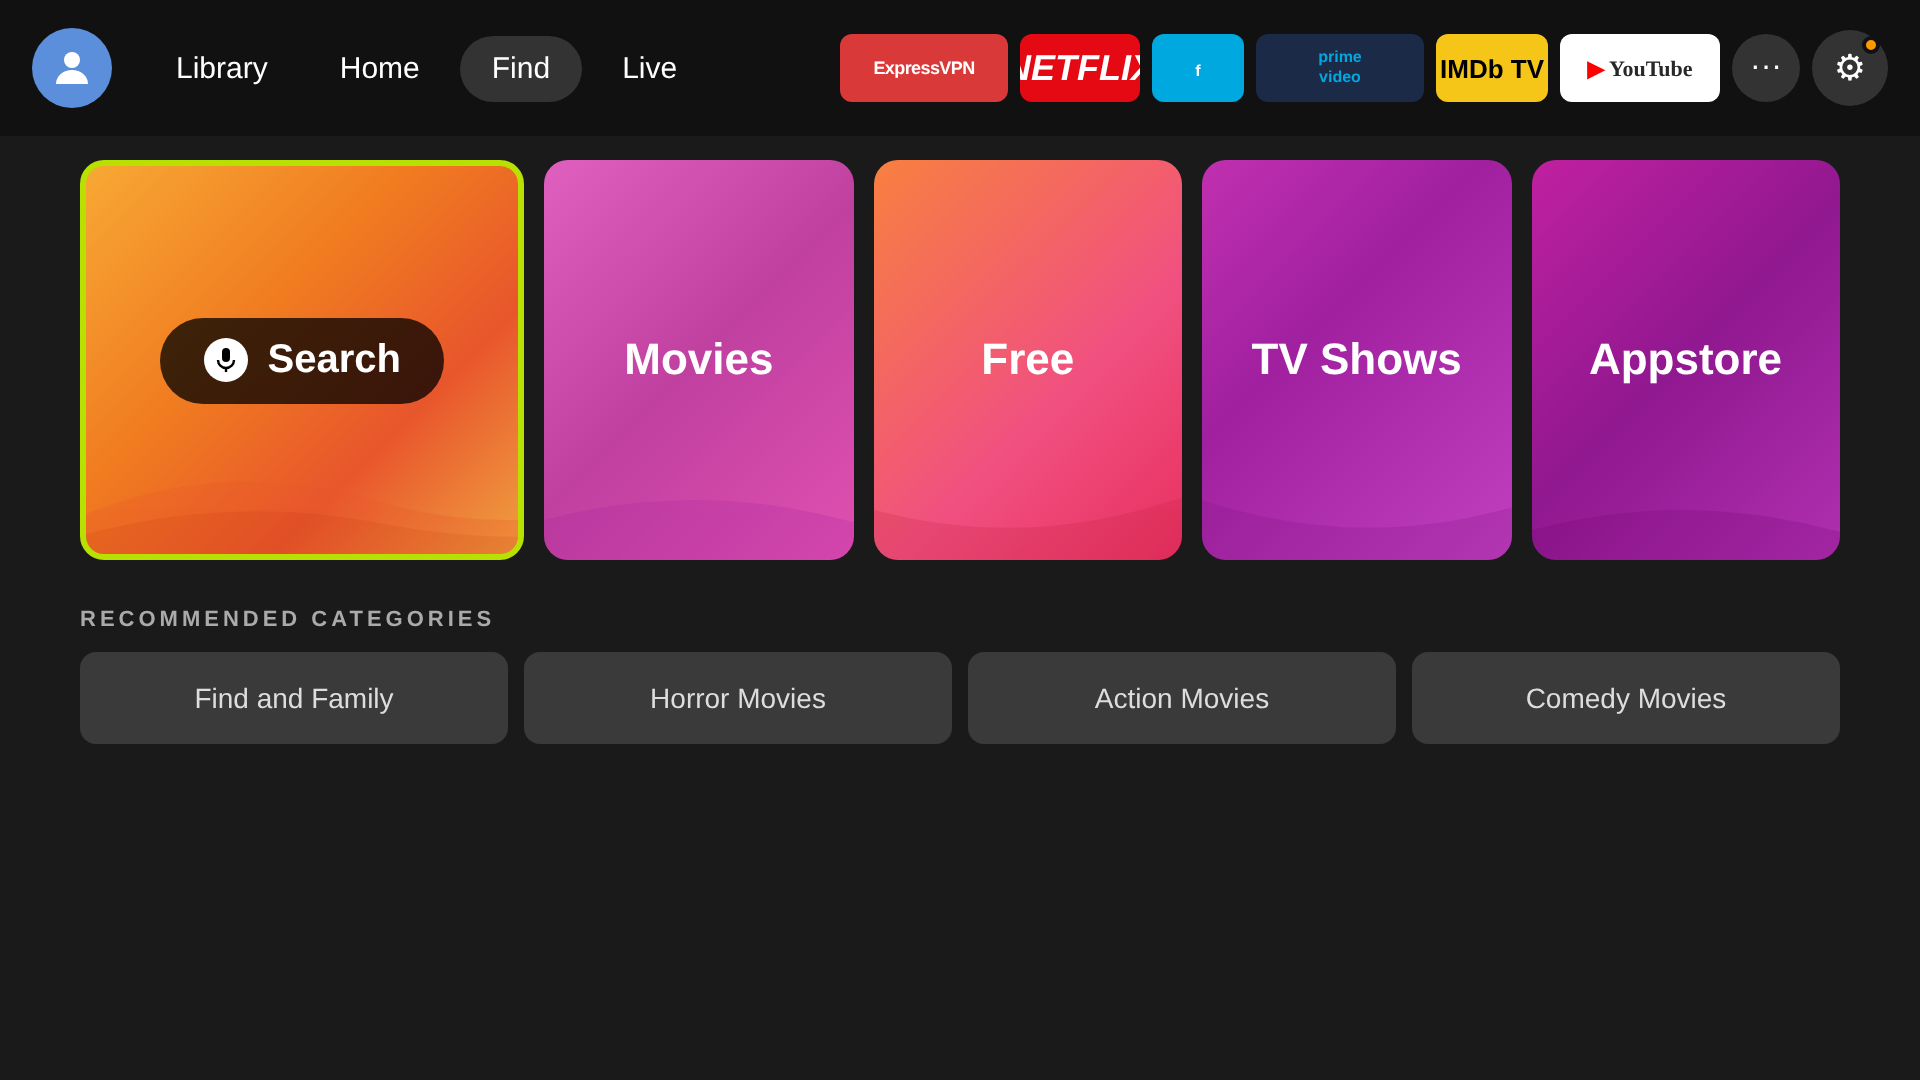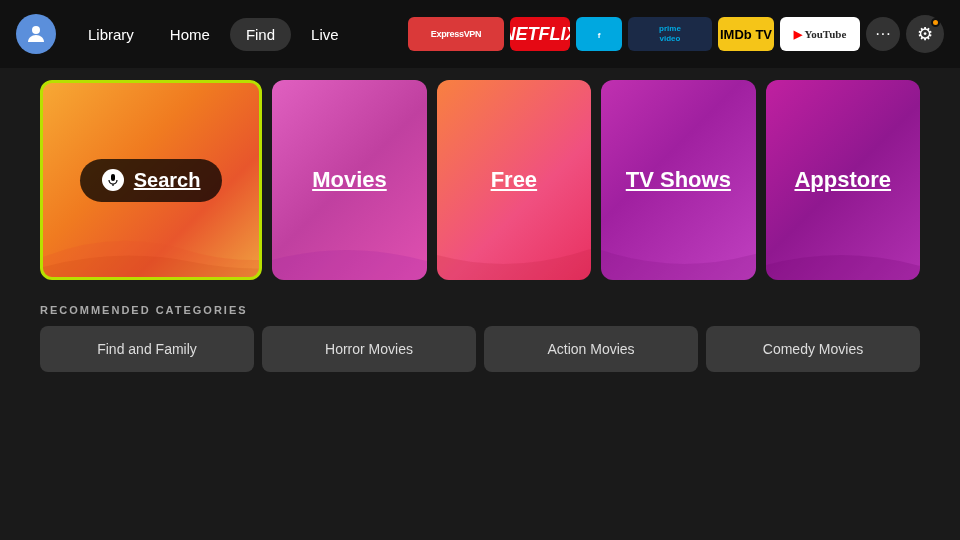--- a/index.html
+++ b/index.html
@@ -60,21 +60,21 @@
     .app-icon {
       height: 34px;
       border-radius: 6px;
       overflow: hidden;
       display: flex;
       align-items: center;
       justify-content: center;
       cursor: pointer;
       flex-shrink: 0;
     }
-    .app-icon.expressvpn { background: #da3939; width: 96px; font-size: 9px; font-weight: bold; color: white; letter-spacing: -0.3px; }
+    .app-icon.expressvpn { background: #da3939; width: 84px; font-size: 9px; font-weight: bold; color: white; letter-spacing: -0.3px; }
     .app-icon.netflix { background: #e50914; width: 60px; font-size: 18px; font-weight: 900; color: white; font-style: italic; }
     .app-icon.freevee { background: #00a8e0; width: 46px; font-size: 10px; }
     .app-icon.prime { background: #1b2a47; width: 84px; font-size: 8px; color: #00a8e0; text-align: center; padding: 14px; }
     .app-icon.imdb { background: #f5c518; width: 56px; font-size: 12px; font-weight: 900; color: #000; }
     .app-icon.youtube { background: white; width: 80px; font-size: 11px; font-weight: bold; color: #ff0000; }
     .more-btn {
       background: #333;
       border: none;
       color: white;
       width: 34px;
@@ -107,21 +107,20 @@
       width: 9px;
       height: 9px;
       background: #f90;
       border-radius: 50%;
       border: 2px solid #111;
     }
 
     
     .main-content {
       padding: 12px 40px 10px 40px;
-      text-decoration: underline;
     }
     .tiles-row {
       display: flex;
       gap: 10px;
       height: 200px;
       margin-bottom: 14px;
     }
     .tile {
       border-radius: 12px;
       flex: 1;

